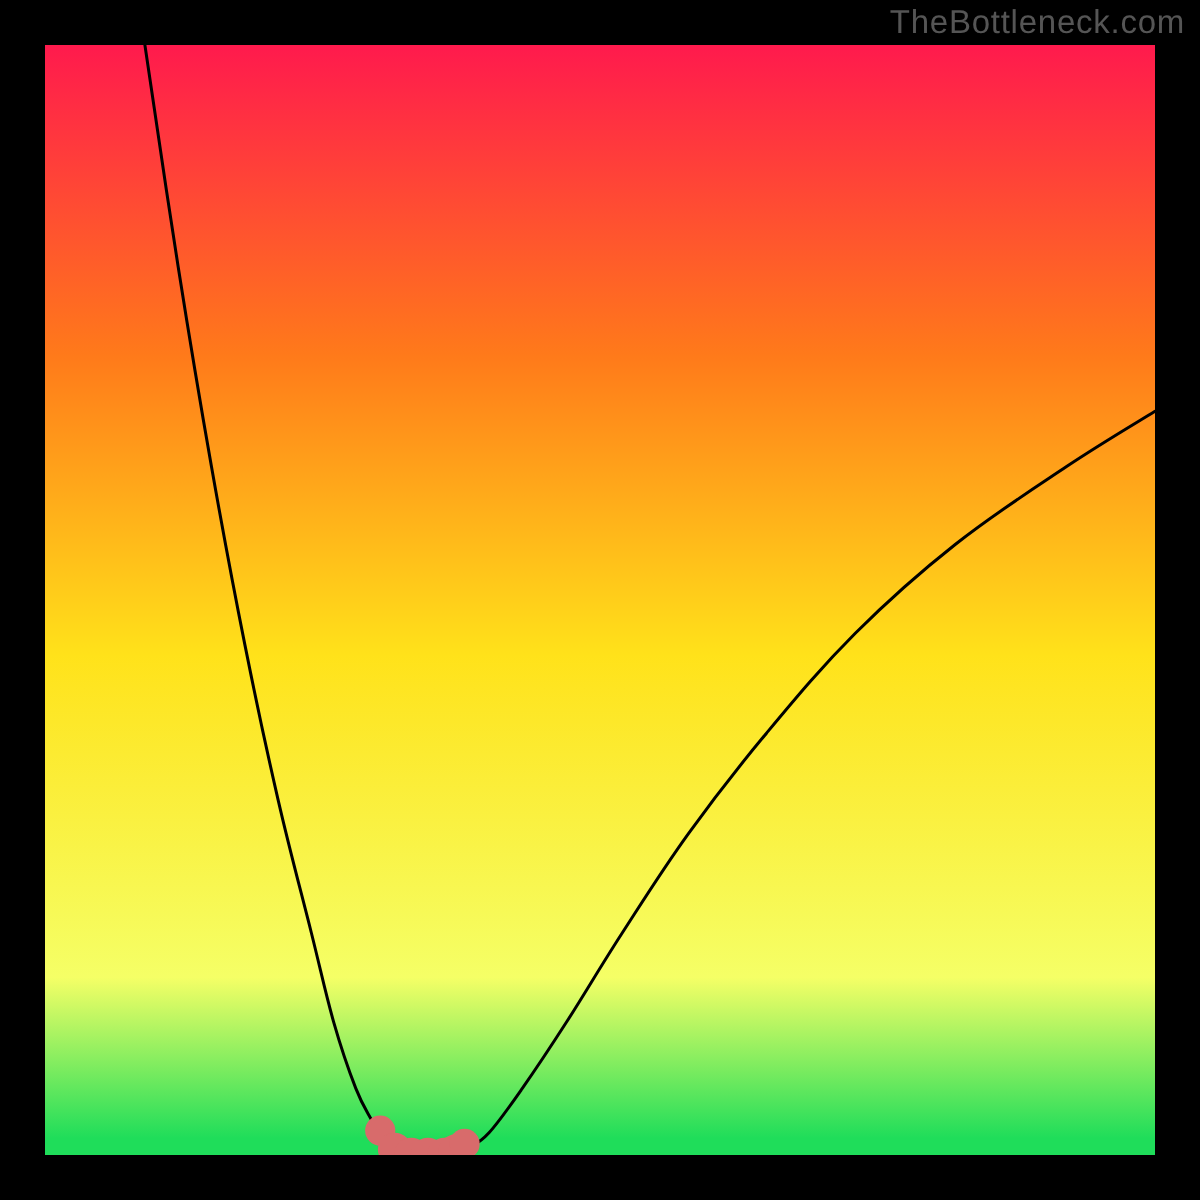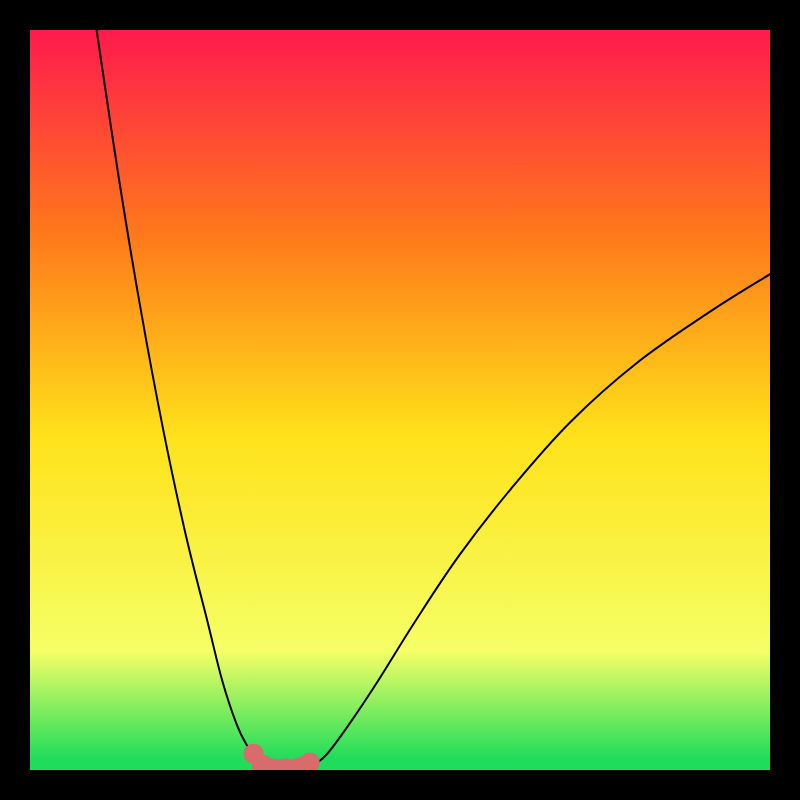--- a/index.html
+++ b/index.html
@@ -35,20 +35,21 @@
     height: 740px;
   }
   svg {
     display: block;
   }
 </style>
 </head>
 <body>
 <div class="frame">
 
+  <div class="watermark">TheBottleneck.com</div>
 
   <div class="plot-area">
     <svg id="chart-svg" width="740" height="740" viewBox="0 0 740 740">
       <defs>
         <linearGradient id="bg-grad" x1="0" y1="0" x2="0" y2="1">
             <stop offset="0%" stop-color="#ff1a4d"></stop>
             <stop offset="28.000000000000004%" stop-color="#ff7a1a"></stop>
             <stop offset="55.00000000000001%" stop-color="#ffe21a"></stop>
             <stop offset="84%" stop-color="#f5ff66"></stop>
             <stop offset="98.5%" stop-color="#1fdd5a"></stop>

